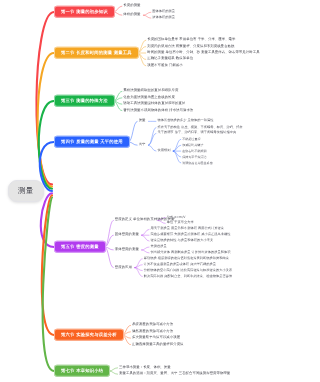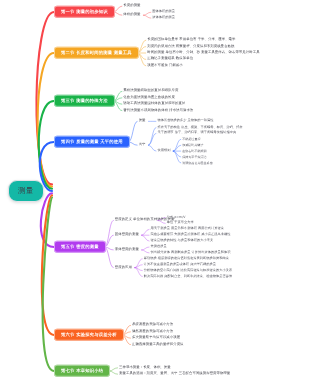--- a/index.html
+++ b/index.html
@@ -9,21 +9,21 @@
     font-family:"DejaVu Sans","Liberation Sans",sans-serif;
     overflow:hidden;
     position:relative;
   }
   #canvas{position:absolute;inset:0;width:300px;height:382px;}
   svg.links{position:absolute;left:0;top:0;width:300px;height:382px;pointer-events:none;}
 
   .node{position:absolute;white-space:nowrap;}
 
   .root{
-    background:#14b8a6;
+    background:#e5e5e5;
     border:1px solid #e3e3e8;
     border-radius:9px;
     box-shadow:0 1px 3px rgba(0,0,0,.13);
     padding:5px 9px;
     font-size:7.5px;
     color:#3d3d46;
     letter-spacing:.3px;
   }
 
   .branch{

